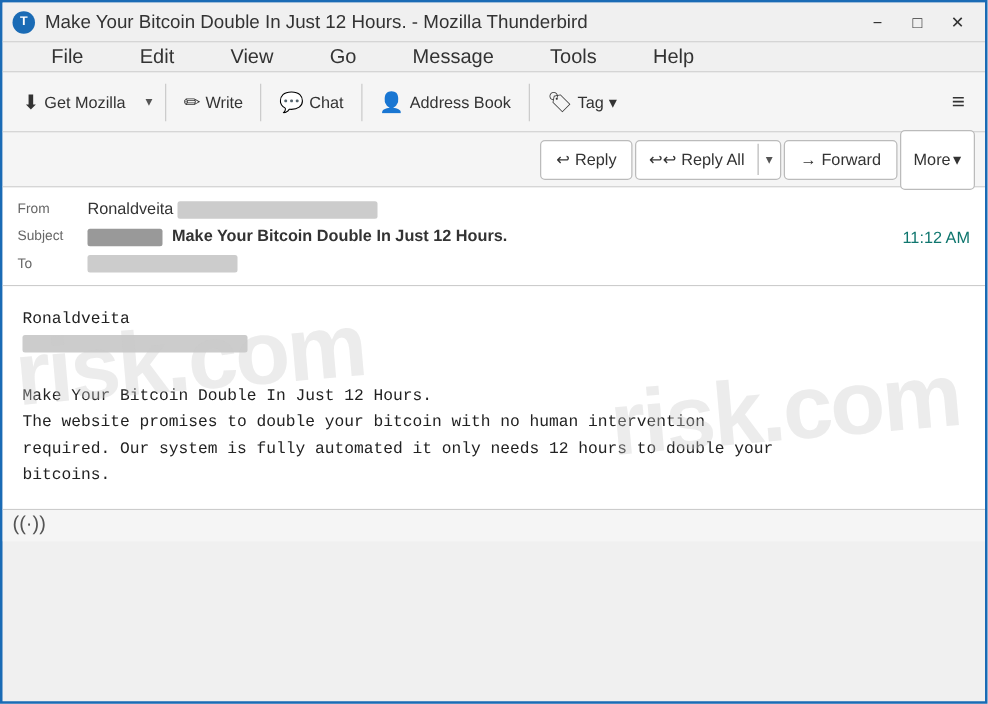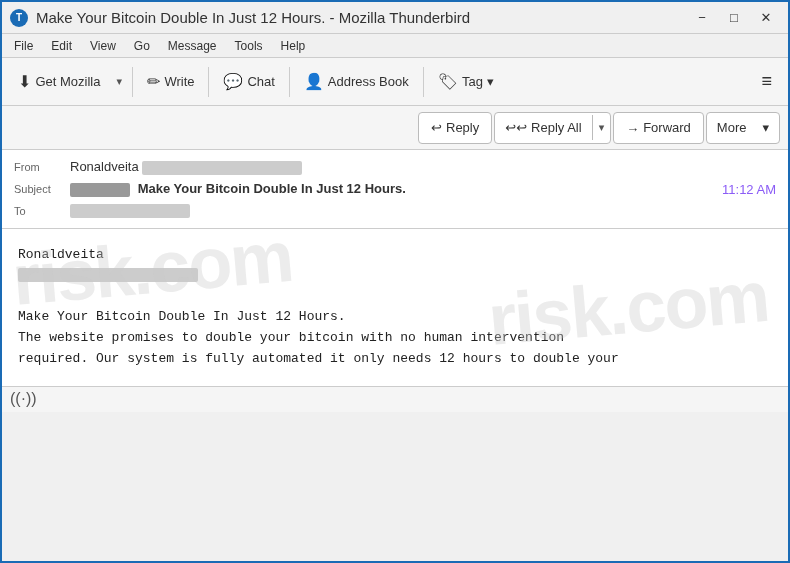--- a/index.html
+++ b/index.html
@@ -56,24 +56,25 @@
       background: #f0f0f0;
       height: 24px;
       display: flex;
       align-items: center;
       padding: 0 4px;
       border-bottom: 1px solid #ccc;
       gap: 2px;
     }
     .menu-item {
       padding: 2px 8px;
-      font-size: 12px;
+      font-size: 16px;
       color: #333;
       cursor: pointer;
       border-radius: 3px;
+      margin-left: 27px;
     }
 
     
     .toolbar {
       background: #f5f5f5;
       height: 48px;
       display: flex;
       align-items: center;
       padding: 0 8px;
       border-bottom: 1px solid #ccc;
@@ -165,29 +166,29 @@
     }
     .action-btn-split .arrow {
       padding: 5px 6px;
       cursor: pointer;
       font-size: 11px;
       color: #555;
     }
     .more-btn {
       display: flex;
       align-items: center;
-      gap: 16px;
+      gap: 2px;
       padding: 5px 10px;
       border: 1px solid #bbb;
       background: #fff;
       cursor: pointer;
       border-radius: 4px;
       font-size: 13px;
       color: #333;
-      height: 32px;
+      height: 48px;
     }
 
     
     .email-headers {
       background: #fff;
       border-bottom: 1px solid #ccc;
       padding: 6px 12px;
     }
     .header-row {
       display: flex;
@@ -200,21 +201,21 @@
       color: #666;
       width: 56px;
       flex-shrink: 0;
       font-size: 11px;
     }
     .header-value {
       color: #333;
       flex: 1;
     }
     .header-time {
-      color: #8b5cf6;
+      color: #0f766e;
       font-size: 13px;
     }
     .blurred-text {
       display: inline-block;
       background: #ccc;
       color: transparent;
       border-radius: 2px;
       font-size: 12px;
       height: 14px;
       vertical-align: middle;
@@ -388,19 +389,20 @@
 
 <div class="email-body">
   <p>Ronaldveita</p>
   <p>
     <span class="blurred-text" style="width:180px;">&nbsp;</span>
   </p>
   <br>
   <p>Make Your Bitcoin Double In Just 12 Hours.</p>
   <p>The website promises to double your bitcoin with no human intervention</p>
   <p>required. Our system is fully automated it only needs 12 hours to double your</p>
+  <p>bitcoins.</p>
   <div class="watermark">risk.com</div>
   <div class="watermark2">risk.com</div>
 </div>
 
 <div class="status-bar">
   <span class="status-icon">((·))</span>
 </div>
 
 </body></html>

